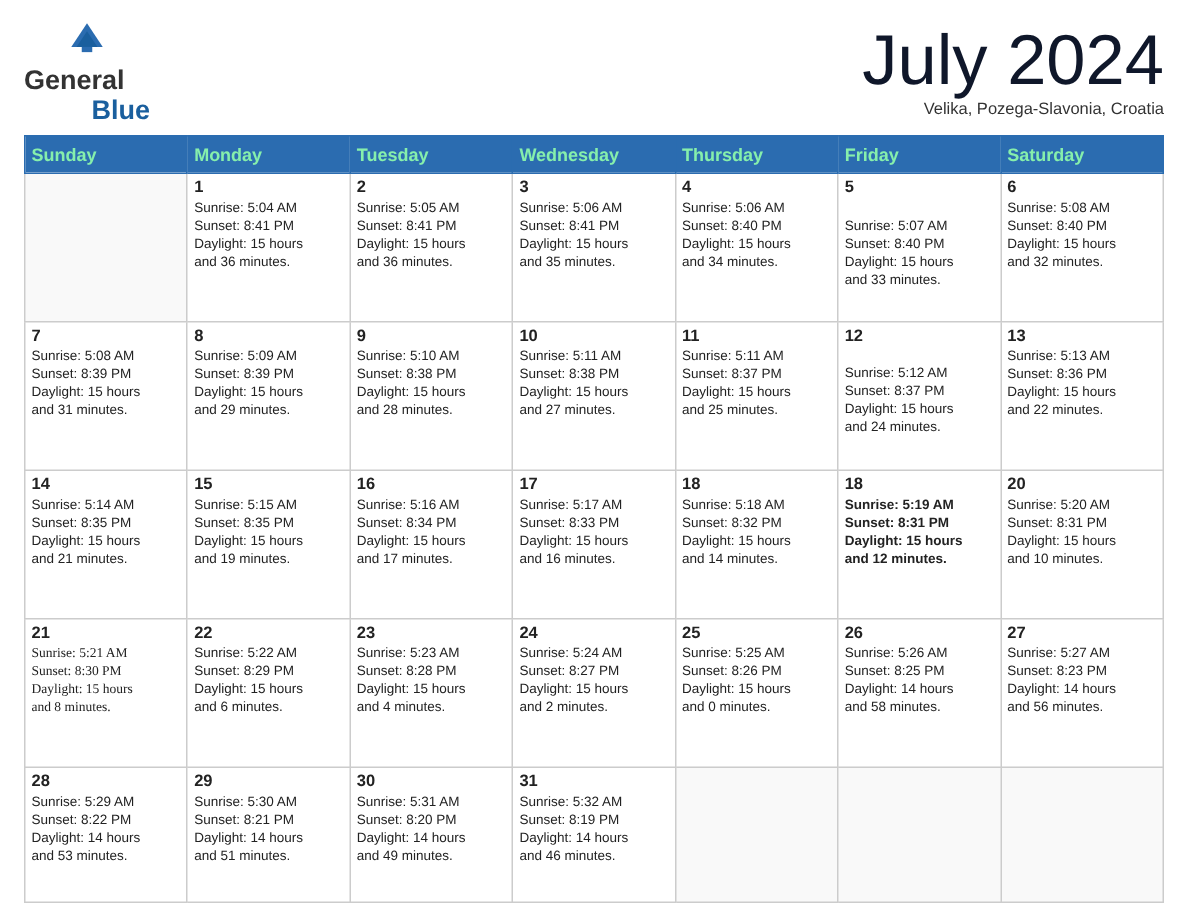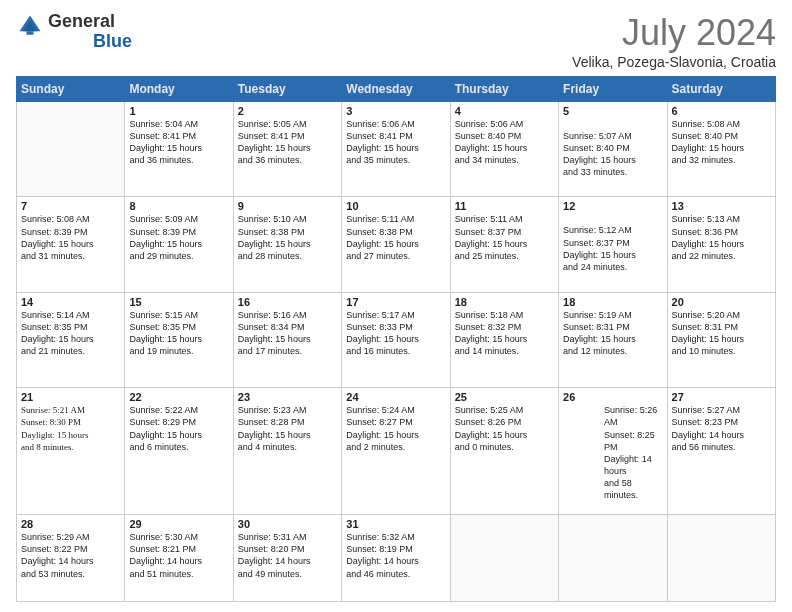--- a/index.html
+++ b/index.html
@@ -18,56 +18,57 @@
       flex-direction: column;
     }
     .header {
       display: flex;
       justify-content: space-between;
       align-items: flex-start;
       margin-bottom: 6px;
     }
     .logo {
       display: flex;
-      align-items: flex-start;
+      align-items: center;
       gap: 4px;
+      flex-direction: column;
     }
     .logo-text {
       font-size: 18px;
       font-weight: bold;
       line-height: 1.1;
     }
     .logo-general { color: #333; }
     .logo-blue { color: #1a5f9e; margin-left: 45px; }
     .logo-icon {
       width: 28px;
       height: 28px;
     }
     .title-block {
       text-align: right;
     }
     .main-title {
-      font-size: 36px;
-      color: #737373;
+      font-size: 47px;
+      color: #0f172a;
       font-weight: normal;
     }
     .subtitle {
-      font-size: 14px;
+      font-size: 11px;
       color: #333;
     }
     .calendar {
       flex: 1;
       border: 1px solid #ccc;
       border-collapse: collapse;
       width: 100%;
       table-layout: fixed;
     }
     .calendar th {
       background: #2b6cb0;
-      color: #e5e5e5;
+      color: #86efac;
       font-size: 12px;
       font-weight: bold;
       padding: 5px 4px;
       text-align: left;
       border: 1px solid #2b6cb0;
     }
     .calendar td {
       border: 1px solid #ccc;
       vertical-align: top;
       padding: 3px 4px;
@@ -255,21 +256,21 @@
           </td>
           <td>
             <span class="day-num">18</span>
             <div class="cell-text" style="white-space: pre-line;">Sunrise: 5:18 AM
 Sunset: 8:32 PM
 Daylight: 15 hours
 and 14 minutes.</div>
           </td>
           <td>
             <span class="day-num">18</span>
-            <div class="cell-text" style="white-space: pre-line;">Sunrise: 5:19 AM
+            <div class="cell-text" style="white-space: pre-line; font-weight: bold;">Sunrise: 5:19 AM
 Sunset: 8:31 PM
 Daylight: 15 hours
 and 12 minutes.</div>
           </td>
           <td>
             <span class="day-num">20</span>
             <div class="cell-text" style="white-space: pre-line;">Sunrise: 5:20 AM
 Sunset: 8:31 PM
 Daylight: 15 hours
 and 10 minutes.</div>
@@ -306,21 +307,21 @@
           </td>
           <td>
             <span class="day-num">25</span>
             <div class="cell-text" style="white-space: pre-line;">Sunrise: 5:25 AM
 Sunset: 8:26 PM
 Daylight: 15 hours
 and 0 minutes.</div>
           </td>
           <td>
             <span class="day-num">26</span>
-            <div class="cell-text" style="white-space: pre-line; margin-left: 41px;">Sunrise: 5:26 AM
+            <div class="cell-text" style="white-space: pre-line;">Sunrise: 5:26 AM
 Sunset: 8:25 PM
 Daylight: 14 hours
 and 58 minutes.</div>
           </td>
           <td>
             <span class="day-num">27</span>
             <div class="cell-text" style="white-space: pre-line;">Sunrise: 5:27 AM
 Sunset: 8:23 PM
 Daylight: 14 hours
 and 56 minutes.</div>

